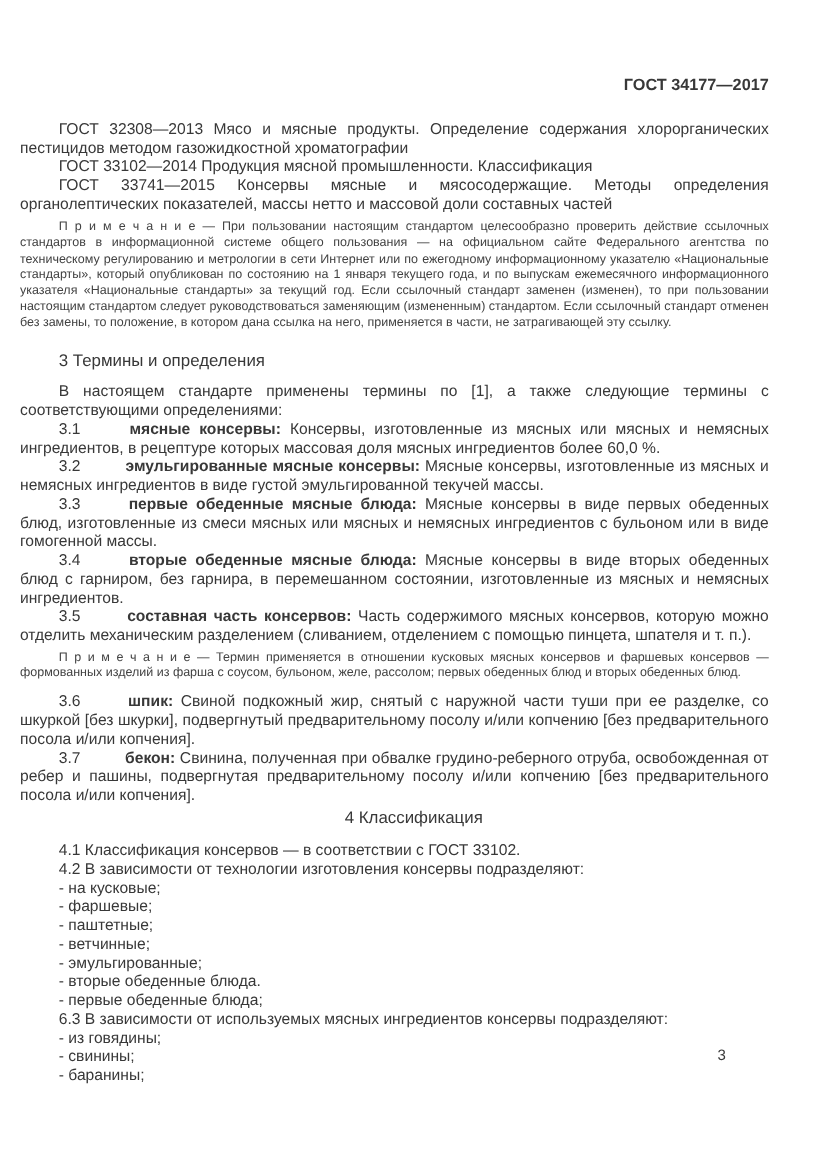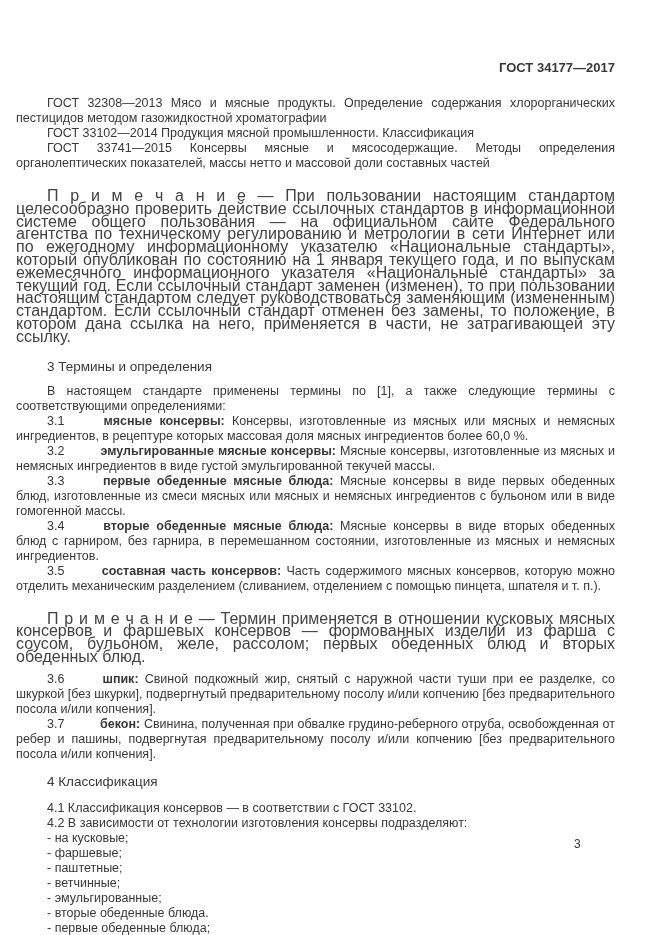--- a/index.html
+++ b/index.html
@@ -29,38 +29,38 @@
   p.body {
     font-size: 12.5px;
     line-height: 15px;
     text-align: justify;
     text-indent: 31px;
     margin: 0;
     hyphens: auto;
     -webkit-hyphens: auto;
   }
   p.note {
-    font-size: 16px;
+    font-size: 10px;
     line-height: 12.8px;
     text-align: justify;
     text-indent: 31px;
-    margin: 19px 0 8px 0;
+    margin: 5px 0 8px 0;
     color: var(--note-text, #424242);
     hyphens: auto;
     -webkit-hyphens: auto;
   }
   .note-label { white-space: nowrap; }
   h2.heading {
     font-size: 13.5px;
     line-height: 15px;
     font-weight: normal;
     margin: 15px 0 10px 0;
     padding-left: 31px;
   }
-  h2.heading.second { margin-top: 12px; margin-bottom: 12px; }
+  h2.heading.second { margin-top: 2px; margin-bottom: 12px; text-align: center; }
   .page-number {
     position: absolute;
     left: 574px;
     top: 837px;
     font-size: 12px;
     color: var(--text, #383838);
   }
   b.term-name { font-weight: bold; padding-left: 32px; }
 </style>
 </head>

